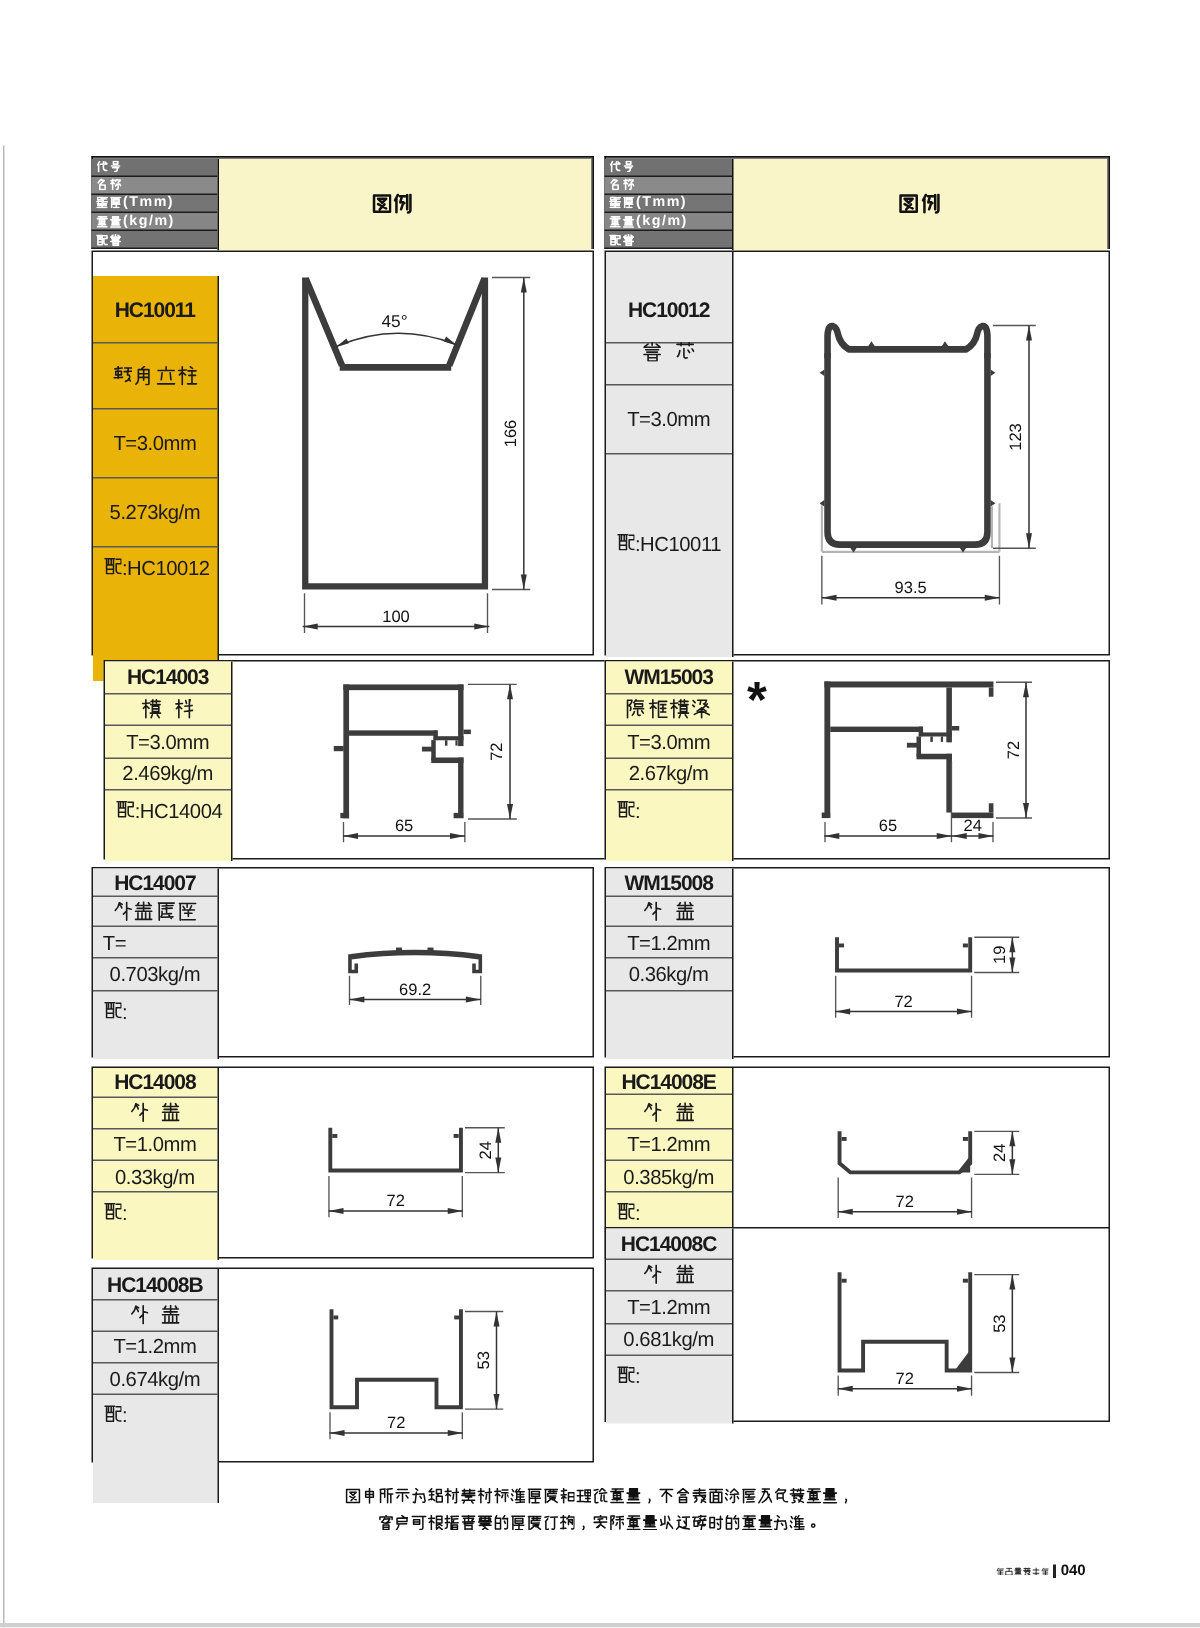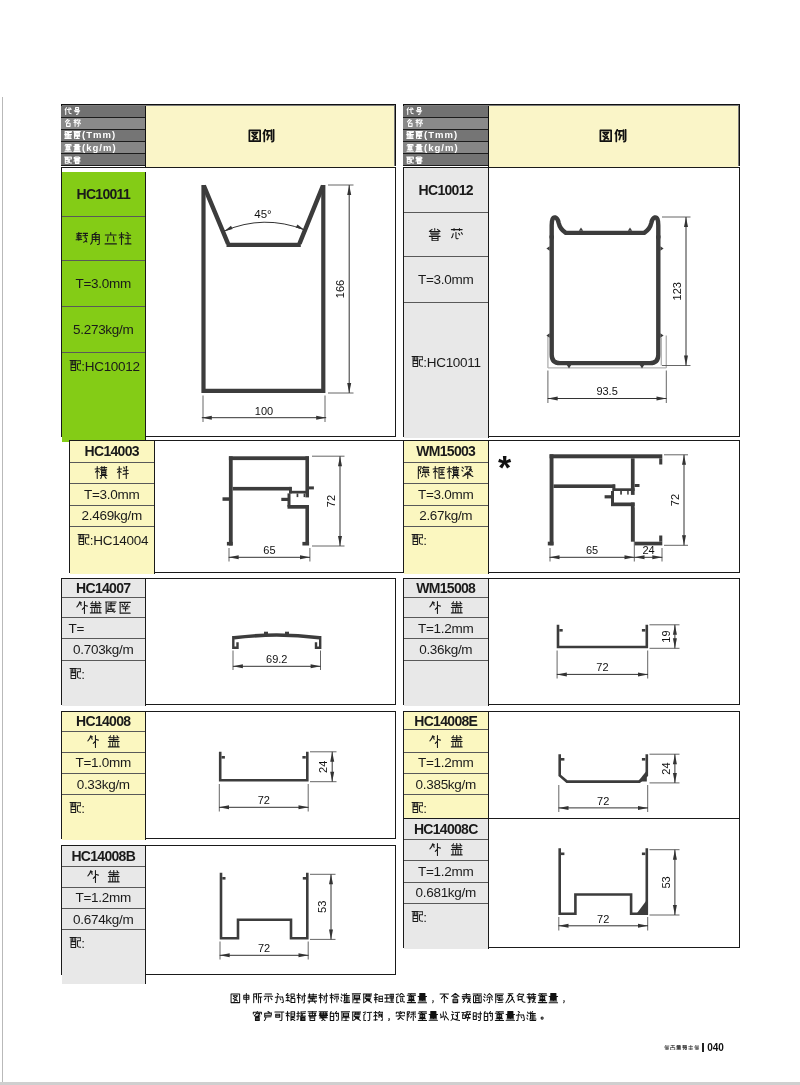--- a/index.html
+++ b/index.html
@@ -95,21 +95,21 @@
         <path d="M10,10 L90,10 L90,90 L10,90 Z M30,26 L70,26 L50,46 Z M30,52 L70,74 M62,54 L38,78" fill="none" stroke="currentColor" stroke-width="12.5" stroke-linecap="round" stroke-linejoin="round"></path>
       </svg>
       <svg class="cg " viewBox="0 0 100 100" style="width:13.5px;height:13.5px">
         <path d="M24,6 L10,34 M17,24 L17,92 M34,14 L60,14 M44,14 L36,44 Q48,40 56,48 M48,54 L40,78 M70,8 L70,78 M86,6 L86,80 Q86,94 74,94" fill="none" stroke="currentColor" stroke-width="12.5" stroke-linecap="round" stroke-linejoin="round"></path>
       </svg>
     </span>
   </div>
 
 <div class="sec" style="left:60.5px;top:166.5px;width:335.5px;height:270.0px">
 
-<div class="lab" style="left:0;top:4px;width:84.5px;height:270.0px;background:#84cc16">
+<div class="lab" style="left:0;top:16px;width:84.5px;height:270.0px;background:#eab308">
 
 <div class="cell" style="top:0.0px;height:45.0px">
         <span class="code">HC10011</span>
       </div>
 
 <div class="cell" style="top:45.0px;height:44.5px">
         <span style="display:inline-flex;align-items:center;gap:1.0px;vertical-align:-2.2px">
           <svg class="cg " viewBox="0 0 100 100" style="width:13.5px;height:13.5px">
             <path d="M12,14 L48,10 M28,2 L28,62 M16,26 L44,26 L44,44 L16,44 Z M8,58 L50,56 M60,10 L94,10 M58,28 L96,26 M78,10 L74,44 Q88,42 84,58 Q80,72 64,76 M80,62 L88,74" fill="none" stroke="currentColor" stroke-width="8" stroke-linecap="round" stroke-linejoin="round"></path>
           </svg>
@@ -345,21 +345,21 @@
 <line x1="307.2" y1="783.0" x2="307.2" y2="810.5" stroke="#555" stroke-width="0.9"></line>
 <line x1="218.0" y1="806.3" x2="307.5" y2="806.3" stroke="#333" stroke-width="1"></line>
       <polygon points="218.0,806.3 228.0,808.3 228.0,804.3" fill="#333"></polygon>
       <polygon points="307.5,806.3 297.5,804.3 297.5,808.3" fill="#333"></polygon>
       <text x="262.8" y="803.1" font-size="11" fill="#111" text-anchor="middle">72</text>
 </svg>
 </div>
 
 <div class="sec" style="left:60.5px;top:844.5px;width:335.5px;height:130.0px">
 
-<div class="lab" style="left:0;top:0;width:84.5px;height:138px;background:#e8e8e8">
+<div class="lab" style="left:0;top:0;width:84.5px;height:156px;background:#e8e8e8">
 
 <div class="cell" style="top:0.0px;height:21.0px">
         <span class="code">HC14008B</span>
       </div>
 
 <div class="cell" style="top:21.0px;height:21.0px">
         <span style="display:inline-flex;align-items:center;gap:1.0px;vertical-align:-2.2px">
           <svg class="cg " viewBox="0 0 100 100" style="width:13.5px;height:13.5px">
             <path d="M34,6 Q30,30 14,44 M34,6 L48,14 M34,14 Q44,22 46,32 M70,4 L70,92 M70,32 L92,38 M70,46 L54,62" fill="none" stroke="currentColor" stroke-width="8" stroke-linecap="round" stroke-linejoin="round"></path>
           </svg>
@@ -482,21 +482,21 @@
       <svg class="cg " viewBox="0 0 100 100" style="width:13.5px;height:13.5px">
         <path d="M24,6 L10,34 M17,24 L17,92 M34,14 L60,14 M44,14 L36,44 Q48,40 56,48 M48,54 L40,78 M70,8 L70,78 M86,6 L86,80 Q86,94 74,94" fill="none" stroke="currentColor" stroke-width="12.5" stroke-linecap="round" stroke-linejoin="round"></path>
       </svg>
     </span>
   </div>
 
 <div class="sec" style="left:402.5px;top:166.5px;width:337.0px;height:270.0px">
 
 <div class="lab" style="left:0;top:0;width:85.5px;height:270.0px;background:#e8e8e8">
 
-<div class="cell" style="top:0.0px;height:45.0px">
+<div class="cell" style="top:16px;height:45.0px">
         <span class="code">HC10012</span>
       </div>
 
 <div class="cell" style="top:45.0px;height:44.5px">
         <span style="display:inline-flex;align-items:center;gap:1.0px;vertical-align:-2.2px">
           <svg class="cg " viewBox="0 0 100 100" style="width:13.5px;height:13.5px">
             <path d="M50,4 L50,16 M30,10 L14,22 M70,10 L86,22 M10,26 L90,26 M18,38 L82,38 M24,50 L76,50 M10,62 L90,62 M30,62 L30,94 L74,94 L74,62 M30,78 L74,78" fill="none" stroke="currentColor" stroke-width="8" stroke-linecap="round" stroke-linejoin="round"></path>
           </svg>
           <span style="display:inline-block;width:6.1px"></span>
           <svg class="cg " viewBox="0 0 100 100" style="width:13.5px;height:13.5px">

